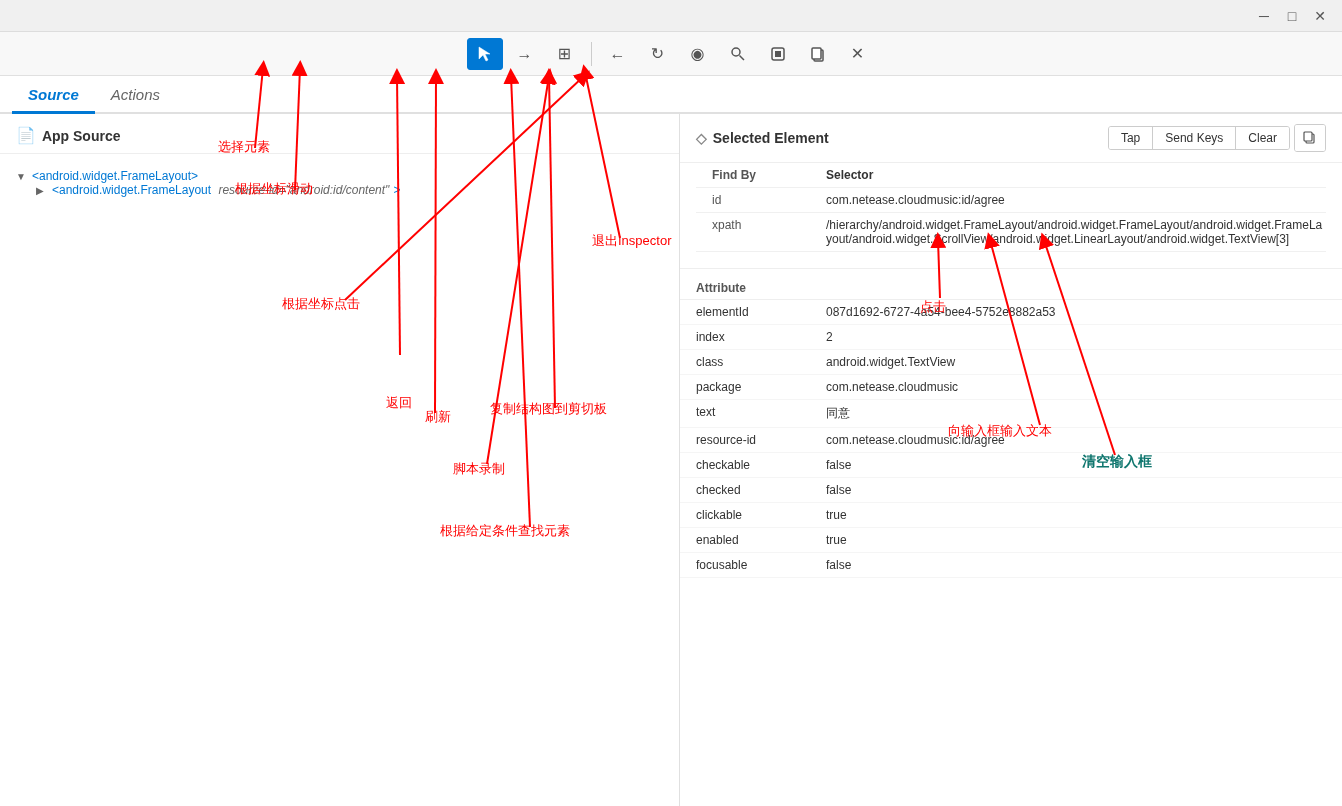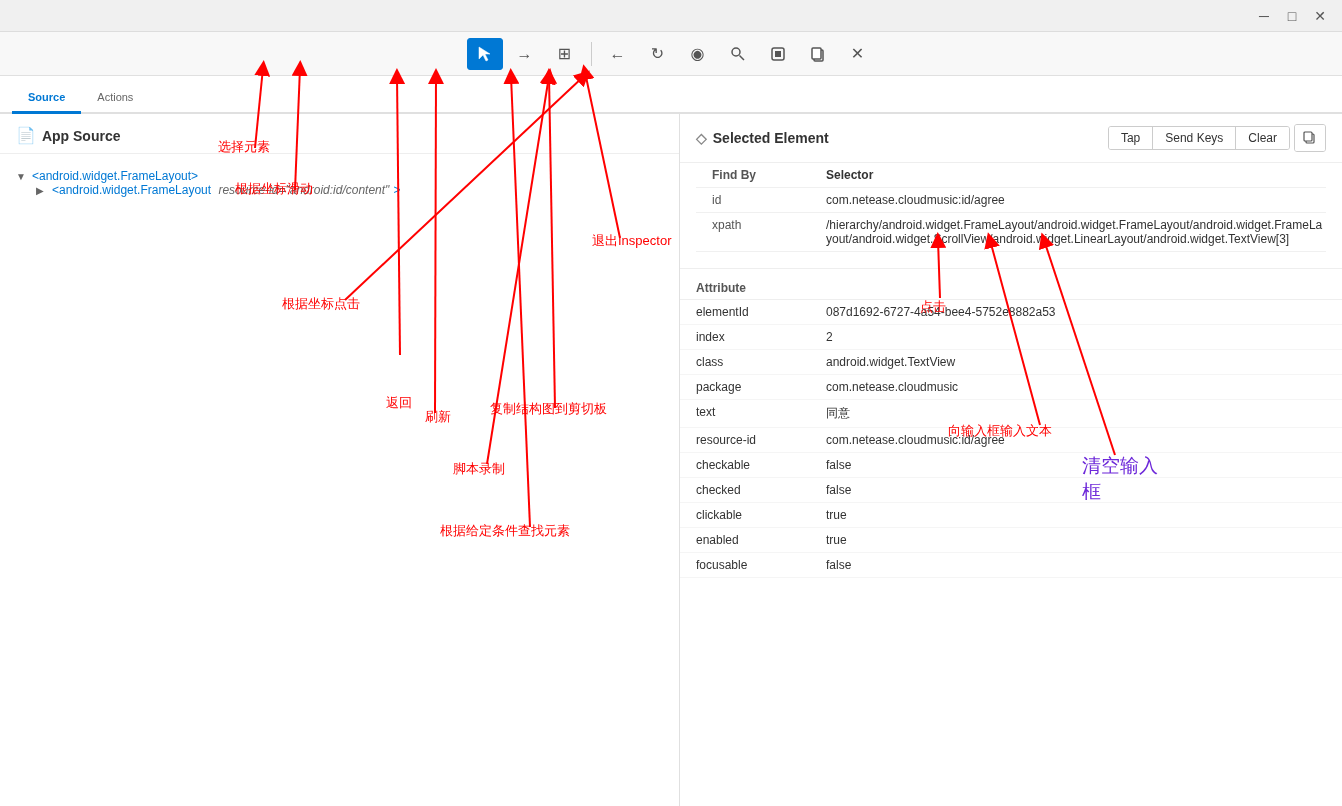--- a/index.html
+++ b/index.html
@@ -31,22 +31,22 @@
     .toolbar-btn.active { background: #0078d4; color: #fff; border-color: #0078d4; }
     .toolbar-sep { width: 1px; height: 24px; background: #ccc; margin: 0 4px; }
 
     
     .tabs {
       display: flex; align-items: flex-end; height: 38px;
       background: #fff; border-bottom: 2px solid #e0e0e0;
       padding: 0 12px;
     }
     .tab {
-      padding: 8px 16px; cursor: pointer; font-size: 11px;
-      color: #666; border-bottom: 3px solid transparent; margin-bottom: -2px;
+      padding: 8px 16px; cursor: pointer; font-size: 15px;
+      color: #666; border-bottom: 3px solid transparent; margin-bottom: -2px; font-style: italic;
     }
     .tab.active { color: #0078d4; border-bottom-color: #0078d4; font-weight: 600; }
 
     
     .main {
       display: flex; height: calc(806px - 32px - 44px - 38px);
     }
 
     
     .left-panel {
@@ -324,14 +324,14 @@
   <div style="position:absolute; left:235px; top:180px; color:red; font-size:13px; font-weight:500;">根据坐标滑动</div>
   <div style="position:absolute; left:592px; top:232px; color:red; font-size:13px; font-weight:500;">退出Inspector</div>
   <div style="position:absolute; left:282px; top:295px; color:red; font-size:13px; font-weight:500;">根据坐标点击</div>
   <div style="position:absolute; left:386px; top:350px; color:red; font-size:13px; font-weight:500;margin-top:44px;">返回</div>
   <div style="position:absolute; left:425px; top:408px; color:red; font-size:13px; font-weight:500;">刷新</div>
   <div style="position:absolute; left:453px; top:460px; color:red; font-size:13px; font-weight:500;">脚本录制</div>
   <div style="position:absolute; left:490px; top:400px; color:red; font-size:13px; font-weight:500;">复制结构图到剪切板</div>
   <div style="position:absolute; left:440px; top:522px; color:red; font-size:13px; font-weight:500;">根据给定条件查找元素</div>
   <div style="position:absolute; left:920px; top:298px; color:red; font-size:13px; font-weight:500;">点击</div>
   <div style="position:absolute; left:948px; top:422px; color:red; font-size:13px; font-weight:500;">向输入框输入文本</div>
-  <div style="position:absolute; left:1082px; top:453px; color:#6d28d9; font-size:19px; font-weight:400;">清空输入框</div>
+  <div style="position:absolute; left:1082px; top:453px; color:#0f766e; font-size:14px; font-weight:700;">清空输入框</div>
 </div>
 
 </body></html>

